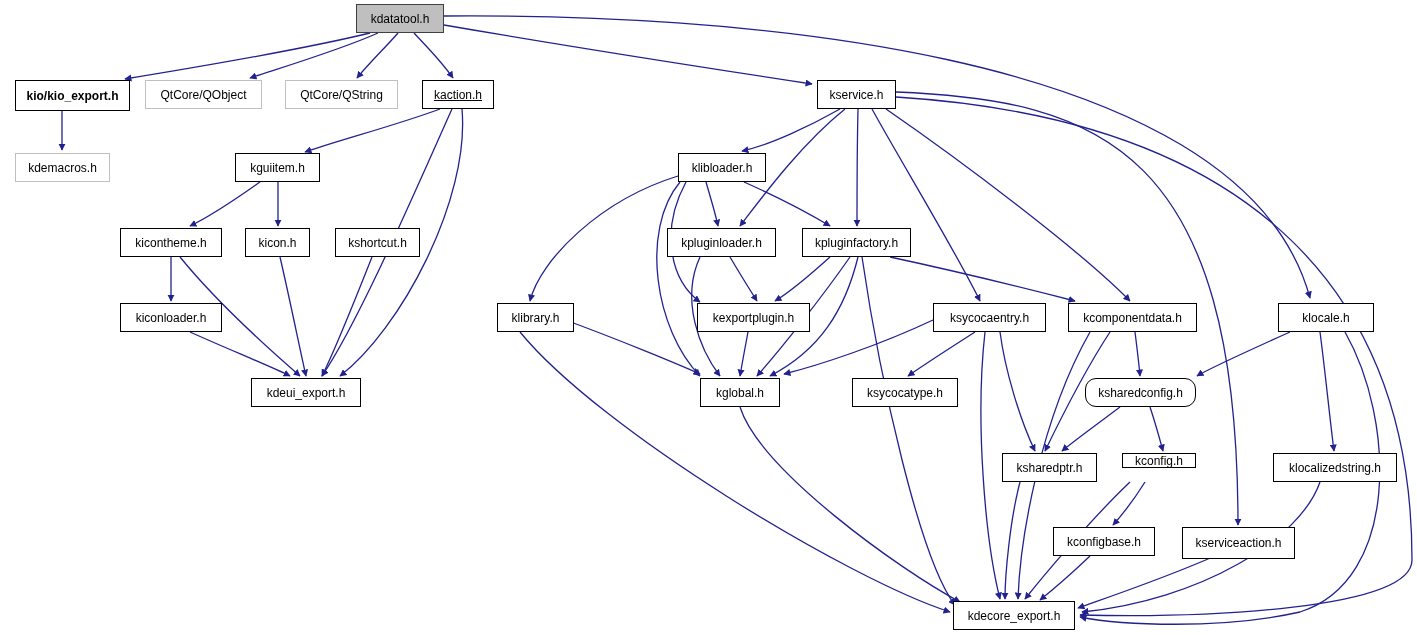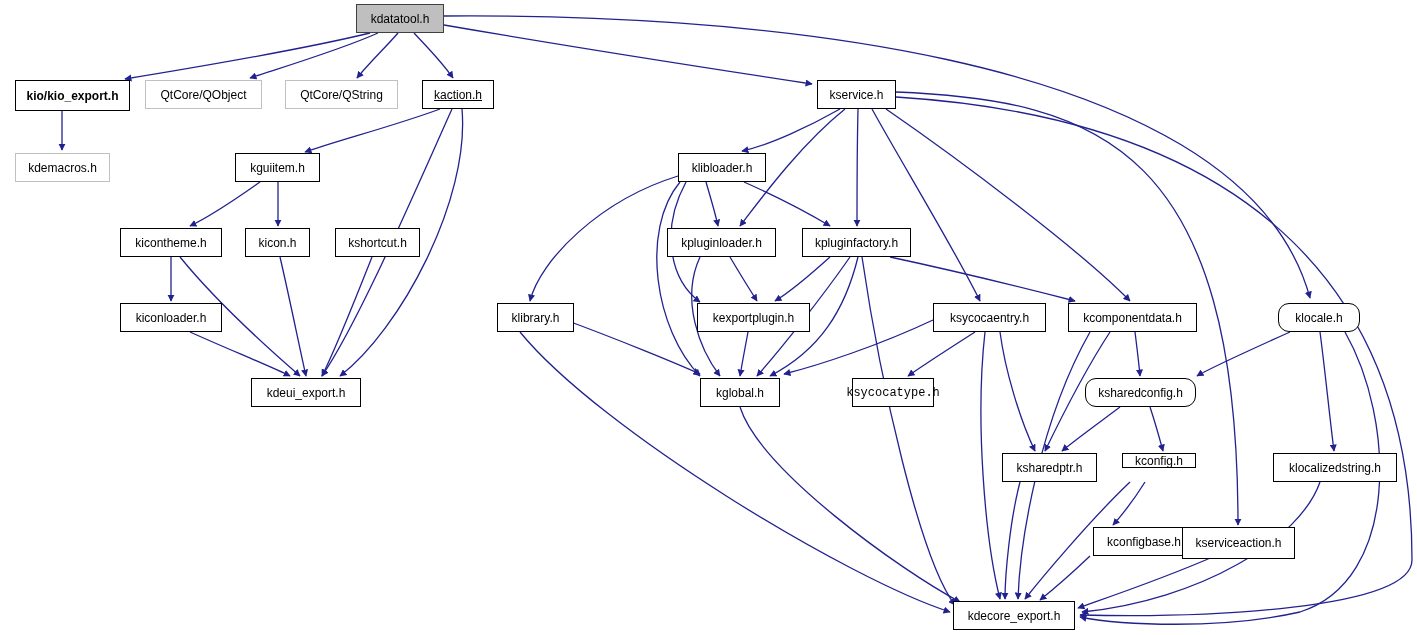--- a/index.html
+++ b/index.html
@@ -172,45 +172,45 @@
       </div>
       <div class="graph-node" style="left: 697px; top: 303px; width: 113px; height: 29px;">
         <span class="node-label">kexportplugin.h</span>
       </div>
       <div class="graph-node" style="left: 933px; top: 303px; width: 113px; height: 29px;">
         <span class="node-label">ksycocaentry.h</span>
       </div>
       <div class="graph-node" style="left: 1068px; top: 303px; width: 129px; height: 29px;">
         <span class="node-label">kcomponentdata.h</span>
       </div>
-      <div class="graph-node" style="left: 1278px; top: 303px; width: 82px; height: 29px; border-radius: 11px;">
+      <div class="graph-node" style="left: 1278px; top: 303px; width: 96px; height: 29px;">
         <span class="node-label">klocale.h</span>
       </div>
       <div class="graph-node" style="left: 251px; top: 378px; width: 110px; height: 29px;">
         <span class="node-label">kdeui_export.h</span>
       </div>
       <div class="graph-node" style="left: 700px; top: 378px; width: 80px; height: 29px;">
         <span class="node-label">kglobal.h</span>
       </div>
-      <div class="graph-node" style="left: 852px; top: 378px; width: 82px; height: 29px; font-family: Liberation Mono, monospace;">
+      <div class="graph-node" style="left: 852px; top: 378px; width: 106px; height: 29px;">
         <span class="node-label">ksycocatype.h</span>
       </div>
       <div class="graph-node" style="left: 1085px; top: 378px; width: 111px; height: 29px; border-radius: 11px;">
         <span class="node-label">ksharedconfig.h</span>
       </div>
       <div class="graph-node" style="left: 1002px; top: 453px; width: 95px; height: 29px;">
         <span class="node-label">ksharedptr.h</span>
       </div>
       <div class="graph-node" style="left: 1122px; top: 453px; width: 74px; height: 15px;">
         <span class="node-label">kconfig.h</span>
       </div>
       <div class="graph-node" style="left: 1273px; top: 453px; width: 124px; height: 29px;">
         <span class="node-label">klocalizedstring.h</span>
       </div>
-      <div class="graph-node" style="left: 1053px; top: 527px; width: 102px; height: 29px; margin-left: 40px;">
+      <div class="graph-node" style="left: 1053px; top: 527px; width: 102px; height: 29px;">
         <span class="node-label">kconfigbase.h</span>
       </div>
       <div class="graph-node" style="left: 1182px; top: 527px; width: 113px; height: 32px;">
         <span class="node-label">kserviceaction.h</span>
       </div>
       <div class="graph-node" style="left: 953px; top: 601px; width: 122px; height: 29px;">
         <span class="node-label">kdecore_export.h</span>
       </div>
     </div>
 </div>

